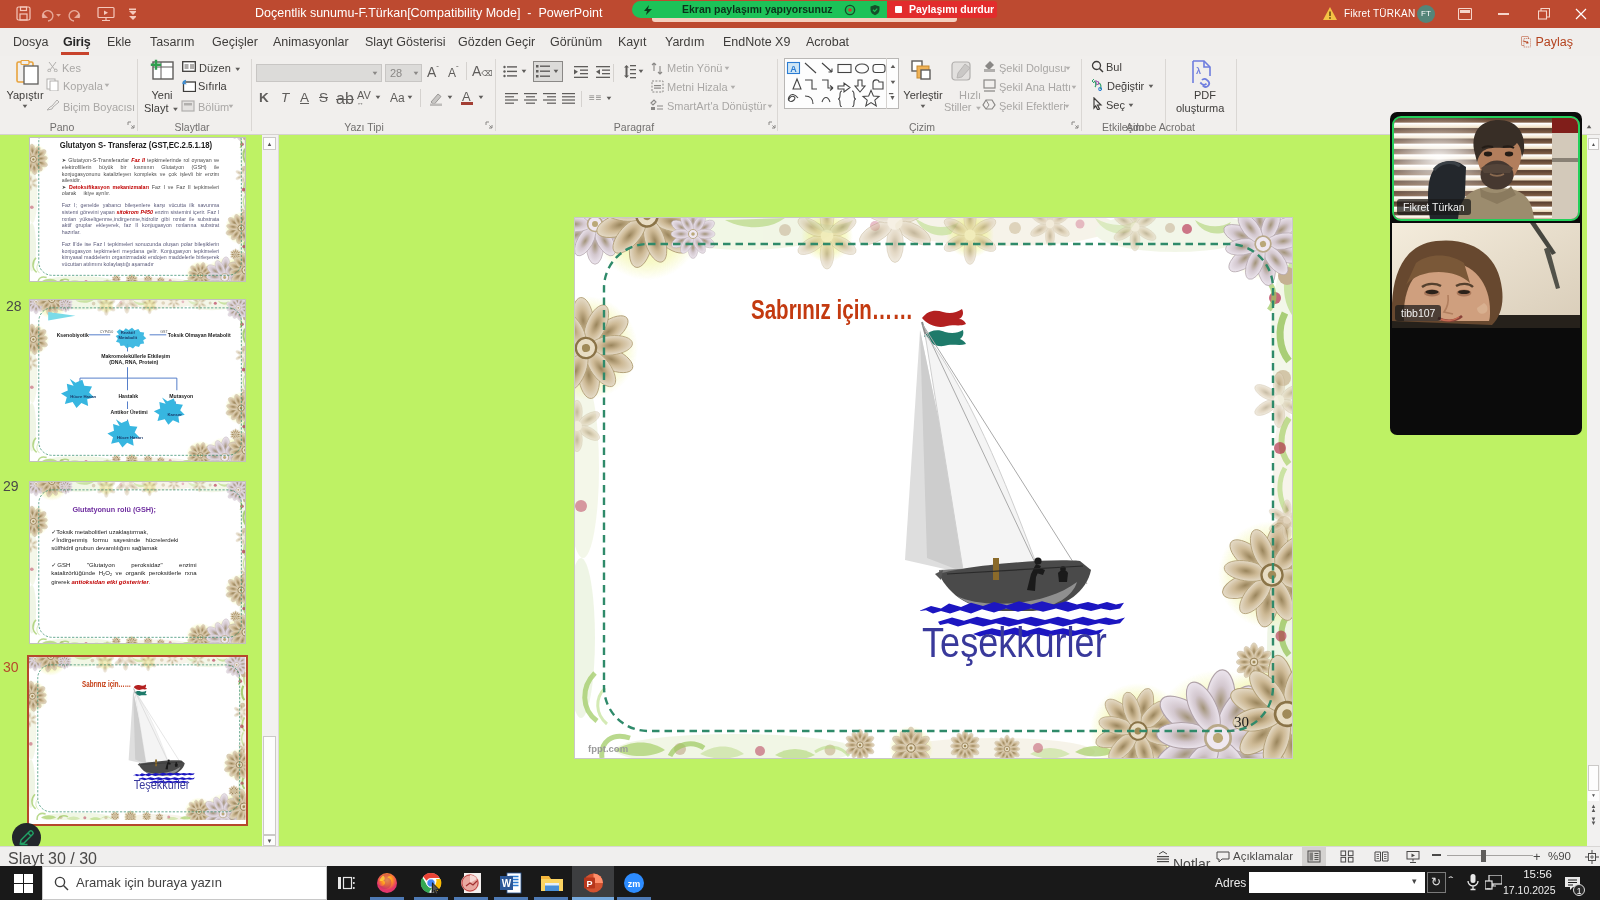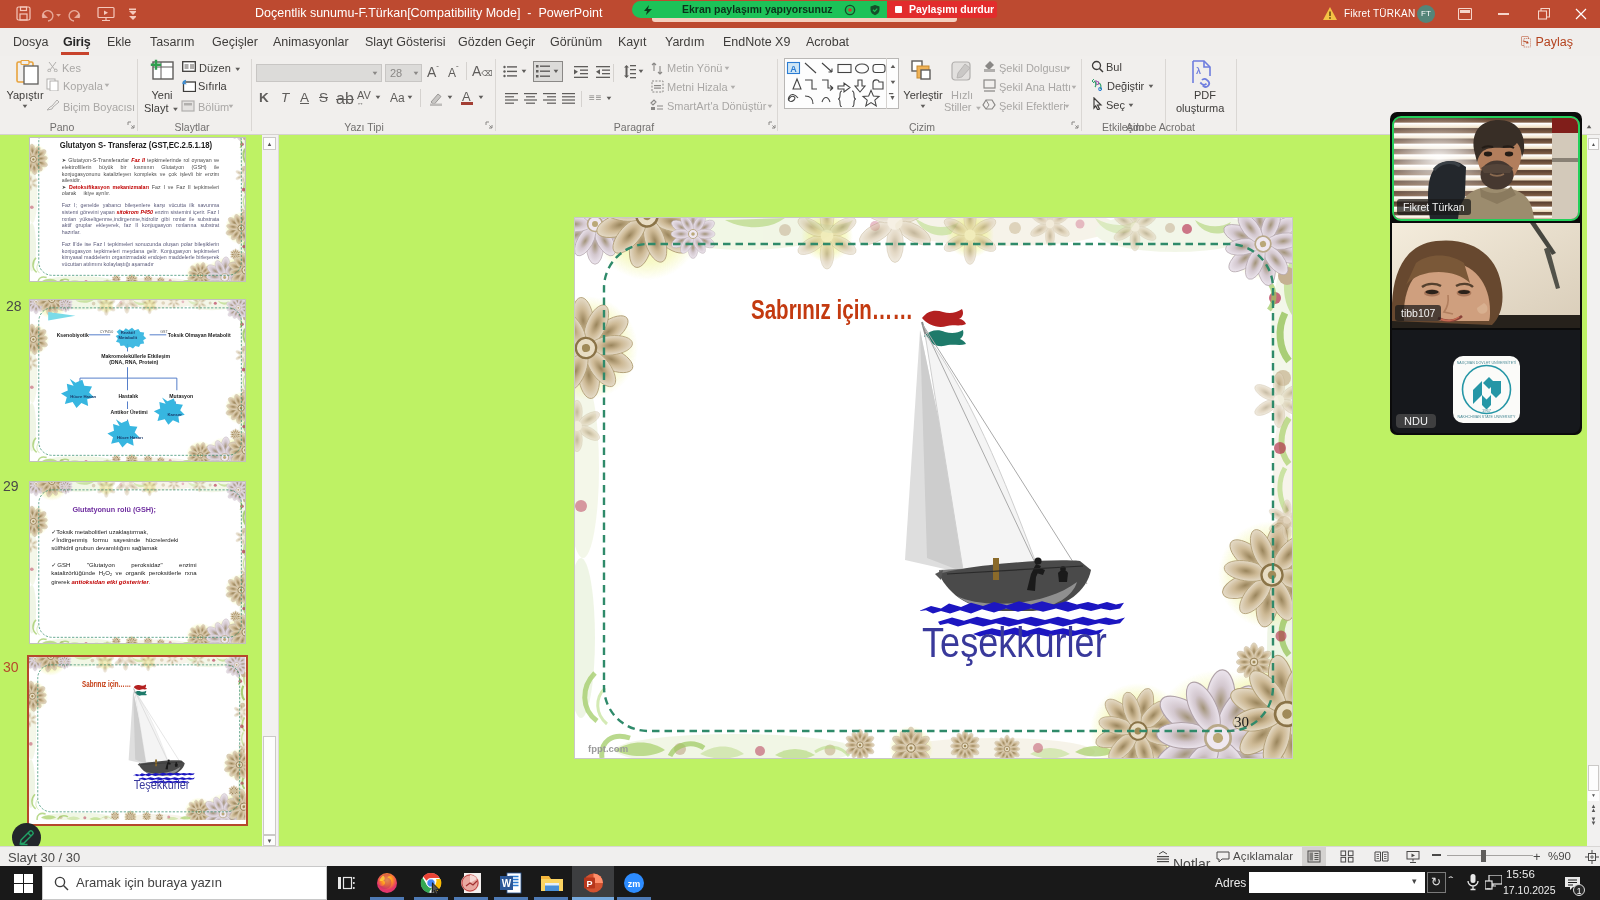--- a/index.html
+++ b/index.html
@@ -528,21 +528,21 @@
       <rect x="2" y="2" width="10" height="10" fill="#fff" stroke="#5f5d5b" stroke-width="1.4"></rect>
       <rect x="7" y="7" width="12" height="12" fill="#f0b357" stroke="#c88a30" stroke-width="1"></rect>
       <rect x="11" y="11" width="9" height="9" fill="#fff" stroke="#5f5d5b" stroke-width="1.4"></rect>
     </svg>
  <div class="rtxt" style="left:902px;top:33px;width:42px;text-align:center">Yerleştir</div>
     <div class="chv abs" style="left:919px;top:46px">▼</div>
  <svg class="abs" style="left:950px;top:4px" width="24" height="22" viewBox="0 0 24 22">
       <rect x="2" y="2" width="18" height="18" rx="3" fill="#e2e0de" stroke="#b1afad" stroke-width="1.2"></rect>
       <path d="M15 4l5 4-8 9-5 1 1-5z" fill="#cac8c6" stroke="#b1afad" stroke-width=".8"></path>
     </svg>
- <div class="rtxt rdis" style="left:951px;top:33px;width:30px;text-align:left">Hızlı</div>
+ <div class="rtxt rdis" style="left:951px;top:33px;width:30px;text-align:right">Hızlı</div>
  <div class="rtxt rdis" style="left:944px;top:45px">Stiller <span class="chv" style="color:#b1afad">▼</span></div>
  <svg class="abs" style="left:983px;top:4px" width="13" height="13" viewBox="0 0 13 13">
       <path d="M2 6L7 1l4 4-5 5z" fill="#8a8886"></path>
       <path d="M1 9h11v3H1z" fill="#b1afad"></path>
     </svg>
  <div class="rtxt rdis" style="left:999px;top:6px">Şekil Dolgusu</div>
     <div class="chv abs" style="left:1064px;top:8px;color:#b1afad">▼</div>
  <svg class="abs" style="left:983px;top:23px" width="13" height="13" viewBox="0 0 13 13">
       <rect x="1" y="1" width="11" height="8" fill="none" stroke="#8a8886" stroke-width="1.2"></rect>
       <path d="M1 11h11v2H1z" fill="#b1afad"></path>
@@ -783,41 +783,23 @@
           <ellipse cx="72" cy="69" rx="6" ry="2" fill="#2c221a"></ellipse>
     <path d="M56 72c1 8-1 13-4 17l9 2" stroke="#b07e5e" stroke-width="1.6" fill="none"></path>
     <path d="M46 95c7 4 17 4 24-2" stroke="#8a4238" stroke-width="2.6" fill="none"></path>
     <path d="M48 96c6 2.5 14 2 19-2" stroke="#c66a52" stroke-width="1.4" fill="none"></path>
     <path d="M92 80c4 2 5 8 1 10-3 2-8 0-8-5" fill="#d8b090"></path>
    </g>
   </svg>
   <div class="abs" style="left:3px;top:82px;background:rgba(25,25,25,.72);border-radius:3px;color:#f2f2f2;font-size:10.5px;padding:2px 6px">tibb107</div>
  </div>
 
- <div class="abs" style="left:2px;top:218px;width:188px;height:103px;overflow:hidden;background:#16181c;border-radius:0 0 7px 7px">
-  <svg class="abs" style="left:61px;top:26px" width="67" height="67" viewBox="0 0 67 67">
-   <rect width="67" height="67" rx="10" fill="#fbfbf9"></rect>
-   <circle cx="33.5" cy="33.5" r="24" fill="none" stroke="#2596a6" stroke-width="1.6"></circle>
-   <g fill="#2596a6">
-    <path d="M20 34l9-9v14l-9 9z"></path>
-    <path d="M30 23l6-6 6 6-6 6z" transform="translate(0,4)"></path>
-    <path d="M38 25h10v12l-5 5-5-5z"></path>
-    <path d="M29 39l4.5 4.5L38 39v10l-4.5 4.5L29 49z"></path>
-   </g>
-   <g fill="#4a8a96" font-size="3.6" text-anchor="middle" font-family="Liberation Sans">
-    <text x="33.5" y="7.5">NAXÇIVAN DÖVLƏT UNİVERSİTETİ</text>
-    <text x="33.5" y="62">NAKHCHIVAN STATE UNIVERSITY</text>
-    <text x="33.5" y="56" font-size="4">1967</text>
-   </g>
-  </svg>
-  <div class="abs" style="left:4px;top:84px;background:rgba(70,70,70,.85);border-radius:4px;color:#f2f2f2;font-size:11px;padding:1px 8px">NDU</div>
- </div>
 </div>
 <div id="statusbar">
- <div class="abs" style="left:8px;top:3px;font-size:13px;color:#4a4948">Slayt 30 / 30</div>
+ <div class="abs" style="left:8px;top:3px;font-size:16px;color:#4a4948">Slayt 30 / 30</div>
  <svg class="abs" style="left:1156px;top:4px" width="14" height="12" viewBox="0 0 14 12">
       <path d="M3 3l4-2.5L11 3" fill="none" stroke="#4a4948"></path>
       <rect x="1" y="5" width="12" height="1.2" fill="#4a4948"></rect>
       <rect x="1" y="7.5" width="12" height="1.2" fill="#4a4948"></rect>
       <rect x="1" y="10" width="12" height="1.2" fill="#4a4948"></rect>
     </svg>
  <div class="abs" style="left:1173px;top:9px;font-size:14px;color:#4a4948">Notlar</div>
  <svg class="abs" style="left:1216px;top:4px" width="14" height="12" viewBox="0 0 14 12">
       <path d="M1 1h12v7H6l-3 3v-3H1z" fill="none" stroke="#4a4948"></path>
     </svg>
@@ -959,20 +941,20 @@
  <svg class="abs" style="left:1467px;top:8px" width="12" height="17" viewBox="0 0 12 17">
       <rect x="3.5" y="0" width="5" height="9" rx="2.5" fill="#e8e8e8"></rect>
       <path d="M1 7a5 5 0 0 0 10 0M6 12v3M3.5 15.5h5" stroke="#e8e8e8" stroke-width="1.3" fill="none"></path>
     </svg>
  <svg class="abs" style="left:1485px;top:9px" width="17" height="15" viewBox="0 0 17 15">
       <rect x="4" y="0" width="13" height="9" fill="none" stroke="#e8e8e8" stroke-width="1.2"></rect>
       <path d="M8 9v2M6 11h5" stroke="#e8e8e8"></path>
       <rect x="0" y="6" width="7" height="8" fill="#191919" stroke="#e8e8e8" stroke-width="1.2"></rect>
       <path d="M1.5 13.8h4" stroke="#e8e8e8"></path>
     </svg>
- <div class="abs" style="left:1506px;top:2px;width:46px;color:#eee;font-size:11.5px;text-align:left">15:56</div>
+ <div class="abs" style="left:1506px;top:2px;width:46px;color:#eee;font-size:11.5px;text-align:right">15:56</div>
     <div class="abs" style="left:1503px;top:18px;width:52px;color:#eee;font-size:10.5px;text-align:center">17.10.2025</div>
  <svg class="abs" style="left:1564px;top:10px" width="17" height="15" viewBox="0 0 17 15">
       <path d="M1 1h15v10h-7l-3 3v-3H1z" fill="#e8e8e8"></path>
       <path d="M4 4h9M4 6.5h9M4 9h5" stroke="#191919" stroke-width="1.1"></path>
     </svg>
  <div class="abs" style="left:1573px;top:18px;width:12px;height:12px;border-radius:50%;background:#2a2a2a;border:1px solid #ddd;color:#fff;font-size:8.5px;text-align:center;line-height:12px">1</div>
 </div>
 
 </body></html>

